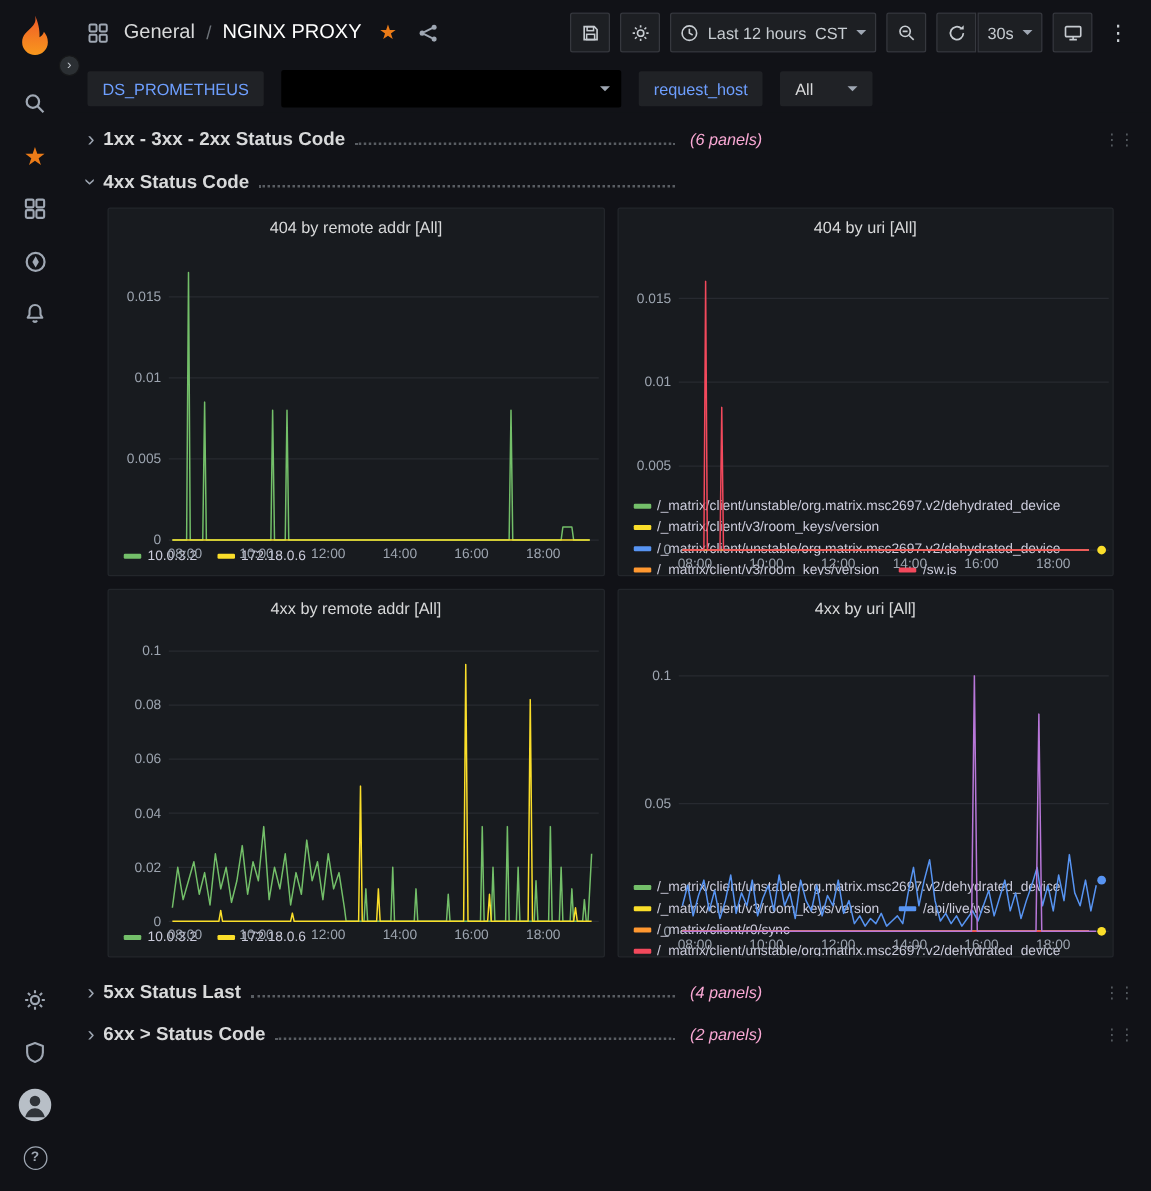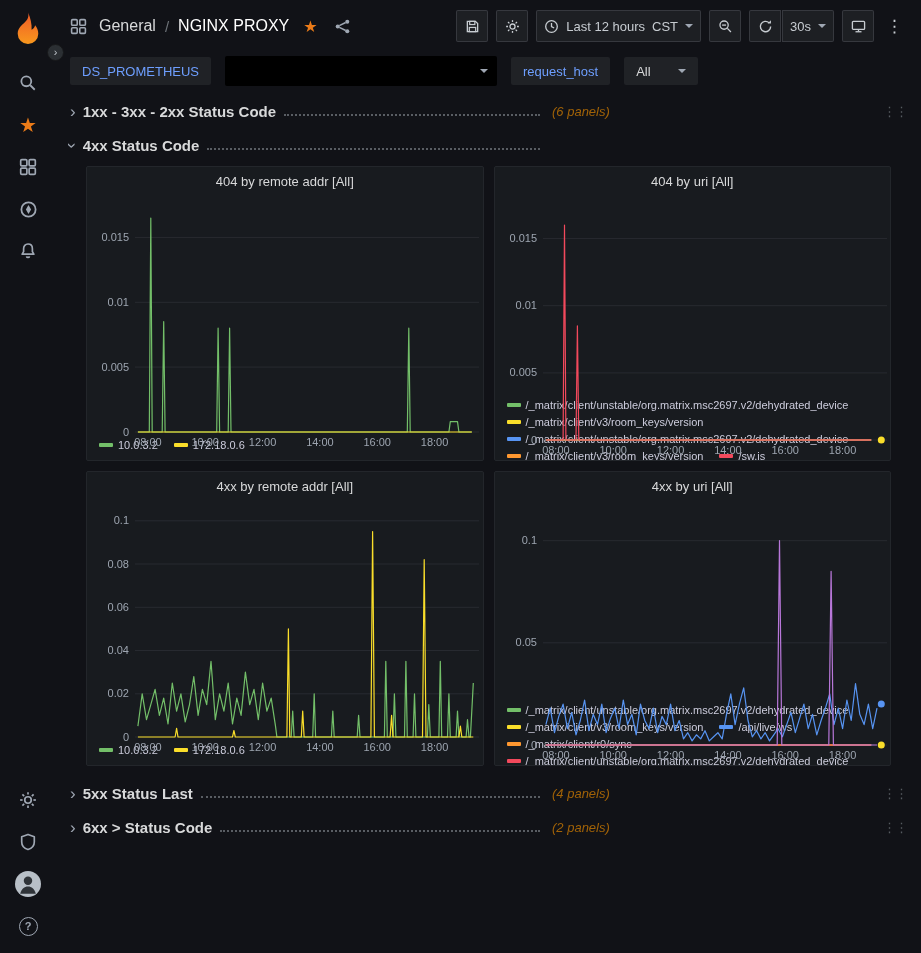--- a/index.html
+++ b/index.html
@@ -36,21 +36,21 @@
 .var-select{height:30px;width:272px;background:#000;border-radius:2px;display:flex;align-items:center;justify-content:space-between;padding:0 9px;cursor:pointer}
 .var-all{color:#d8d9da;gap:27px}
 
 .content{position:absolute;left:70px;top:90px;width:837px;padding-top:8px}
 .dash-row{display:flex;align-items:center;height:26px;margin-bottom:8px;cursor:pointer}
 .row-head{display:flex;align-items:center;width:478px}
 .chev{color:#9fa7b3;font-size:17px;line-height:1;margin-right:7px;display:inline-block}
 .chev.open{transform:rotate(90deg)}
 .row-title{font-size:15px;font-weight:700;color:#d8d9da;white-space:nowrap}
 .leader{flex:1;border-bottom:2px dotted #72767d;opacity:.75;margin:0 8px;transform:translateY(4px)}
-.row-count{font-size:13px;font-style:italic;color:#a16207;margin-left:4px;white-space:nowrap}
+.row-count{font-size:13px;font-style:italic;color:#f9a8d4;margin-left:4px;white-space:nowrap}
 .drag-handle{margin-left:auto;color:#565b61;font-size:13px;letter-spacing:-1px;cursor:grab}
 .panel-grid{display:grid;grid-template-columns:1fr 1fr;gap:10px;margin:2px 16px 14px}
 .panel{height:295px;background:#181b1f;border:1px solid #23262b;border-radius:2px;display:flex;flex-direction:column;overflow:hidden}
 .panel-title{height:28px;flex:none;display:flex;align-items:center;justify-content:center;font-size:13px;font-weight:500;color:#d8d9da;cursor:pointer}
 .plot{flex:1;min-height:0;margin:0 6px;position:relative}
 .legend{flex:none;display:flex;flex-wrap:wrap;column-gap:16px;row-gap:3px;padding:2px 12px 8px;font-size:11px;color:#ccccdc;line-height:14px}
 .legend.clip{max-height:64px;overflow:hidden;padding-bottom:0}
 .legend-item{display:flex;align-items:center;gap:5px;white-space:nowrap;cursor:pointer}
 .swatch{width:14px;height:4px;border-radius:1px;flex:none}
 .tick{fill:#9da5b0;font-size:11px;font-family:"Liberation Sans",sans-serif}

